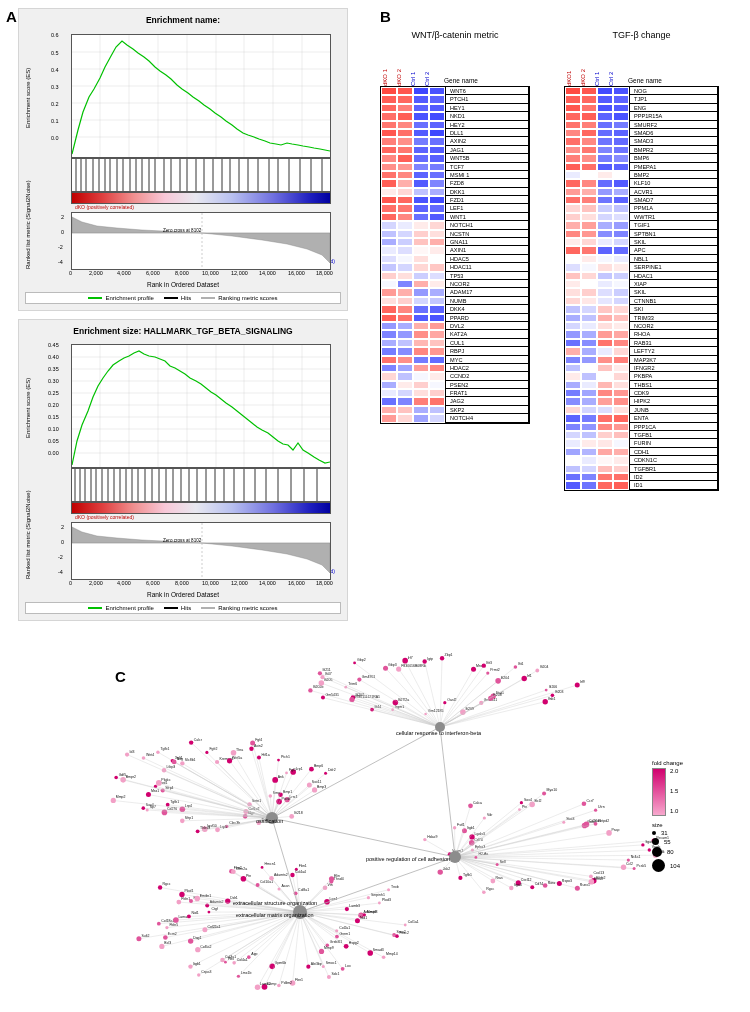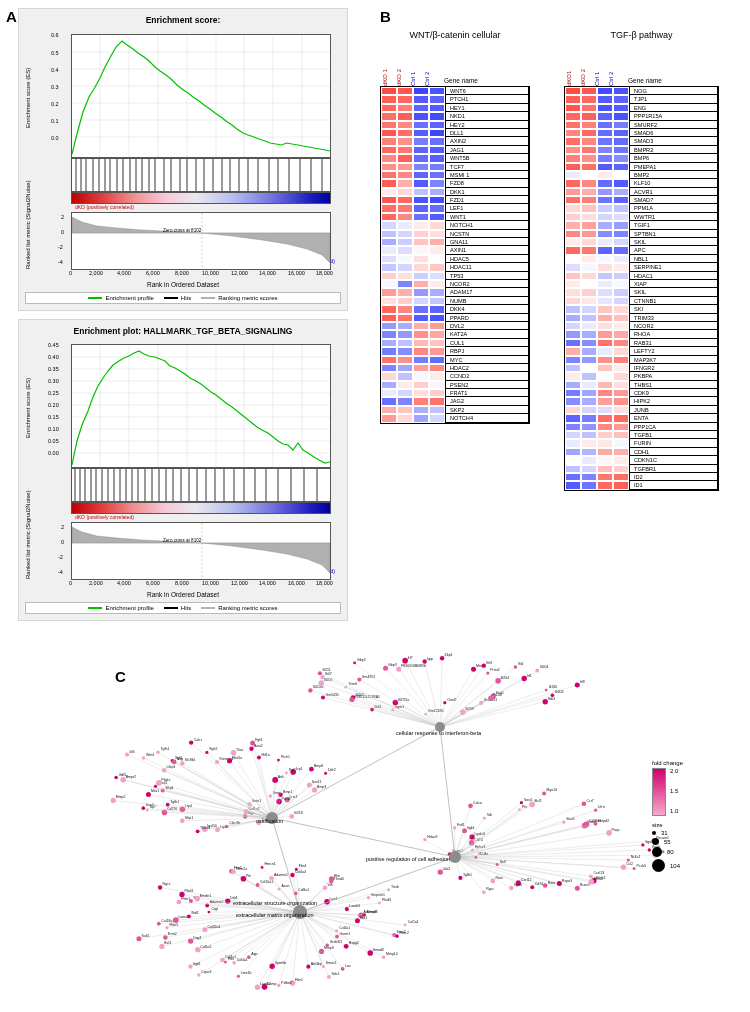--- a/index.html
+++ b/index.html
@@ -36,21 +36,21 @@
   .hub-label{position:absolute;font-size:5.5px;}
 </style>
 </head>
 <body>
 
 <div class="panel-letter" style="left:6px;top:8px;">A</div>
 
 <div id="panelA">
 
   <div class="gsea-box">
-    <div class="gsea-title">Enrichment score:</div>
+    <div class="gsea-title">Enrichment name:</div>
 
     <div style="position:relative;height:250px;">
 
       <div class="axis-label-y" style="left:0px;top:8px;height:120px;">Enrichment score (ES)</div>
       <div class="axis-label-y" style="left:0px;top:150px;height:90px;">Ranked list metric (Signal2Noise)</div>
 
       <div style="position:absolute;left:46px;top:4px;width:258px;height:122px;background:#fff;border:1px solid #555;">
         <svg width="258" height="122" viewBox="0 0 258 122" preserveAspectRatio="none">
           <g stroke="#cfcfcf" stroke-width="0.4">
             <line x1="0" y1="17" x2="258" y2="17"></line>
@@ -159,21 +159,21 @@
         <span>Hits</span>
       </div>
       <div class="legend-item">
         <span class="legend-swatch" style="background:#b0b0b0;"></span>
         <span>Ranking metric scores</span>
       </div>
     </div>
   </div>
 
   <div class="gsea-box">
-    <div class="gsea-title">Enrichment plot: HALLMARK_TGF_BETA_SIGNALING</div>
+    <div class="gsea-title">Enrichment size: HALLMARK_TGF_BETA_SIGNALING</div>
 
     <div style="position:relative;height:250px;">
       <div class="axis-label-y" style="left:0px;top:8px;height:120px;">Enrichment score (ES)</div>
       <div class="axis-label-y" style="left:0px;top:150px;height:90px;">Ranked list metric (Signal2Noise)</div>
 
       <div style="position:absolute;left:46px;top:4px;width:258px;height:122px;background:#fff;border:1px solid #555;">
         <svg width="258" height="122" viewBox="0 0 258 122" preserveAspectRatio="none">
           <g stroke="#cfcfcf" stroke-width="0.4">
             <line x1="0" y1="12" x2="258" y2="12"></line>
               <line x1="0" y1="24" x2="258" y2="24"></line>
@@ -291,21 +291,21 @@
       </div>
     </div>
   </div>
 </div>
 
 <div class="panel-letter" style="left:380px;top:8px;">B</div>
 
 <div id="panelB">
   <div style="display:flex;gap:34px;margin-top:22px;">
     <div style="width:150px;">
-      <div class="hm-title">WNT/β-catenin cellular</div>
+      <div class="hm-title">WNT/β-catenin metric</div>
       <div class="hm-colhdr" style="margin-left:2px;">
         <span class="red" style="left:6px;">dKO 1</span>
         <span class="red" style="left:20px;">dKO 2</span>
         <span class="blue" style="left:34px;">Ctrl 1</span>
         <span class="blue" style="left:48px;">Ctrl 2</span>
         <span style="left:62px;bottom:2px;transform:none;font-size:6.5px;">Gene name</span>
       </div>
       <div id="hm0" style="border:1px solid #000;border-top:1px solid #000;">
           <div class="hm-row">
             <div class="hm-cell" style="background: rgb(255, 75, 66);"></div>
@@ -584,21 +584,21 @@
             <div class="hm-cell" style="background: rgb(255, 155, 150);"></div>
             <div class="hm-cell" style="background: rgb(255, 215, 213);"></div>
             <div class="hm-cell" style="background: rgb(160, 165, 255);"></div>
             <div class="hm-cell" style="background: rgb(212, 214, 255);"></div>
             <div class="hm-gene hm-genecol">NOTCH4</div>
           </div>
         </div>
     </div>
 
     <div style="width:155px;">
-      <div class="hm-title">TGF-β pathway</div>
+      <div class="hm-title">TGF-β change</div>
       <div class="hm-colhdr" style="margin-left:2px;">
         <span class="red" style="left:6px;">dKO1</span>
         <span class="red" style="left:20px;">dKO 2</span>
         <span class="blue" style="left:34px;">Ctrl 1</span>
         <span class="blue" style="left:48px;">Ctrl 2</span>
         <span style="left:62px;bottom:2px;transform:none;font-size:6.5px;">Gene name</span>
       </div>
       <div id="hm1" style="border:1px solid #000;">
           <div class="hm-row">
             <div class="hm-cell" style="background: rgb(255, 75, 66);"></div>

